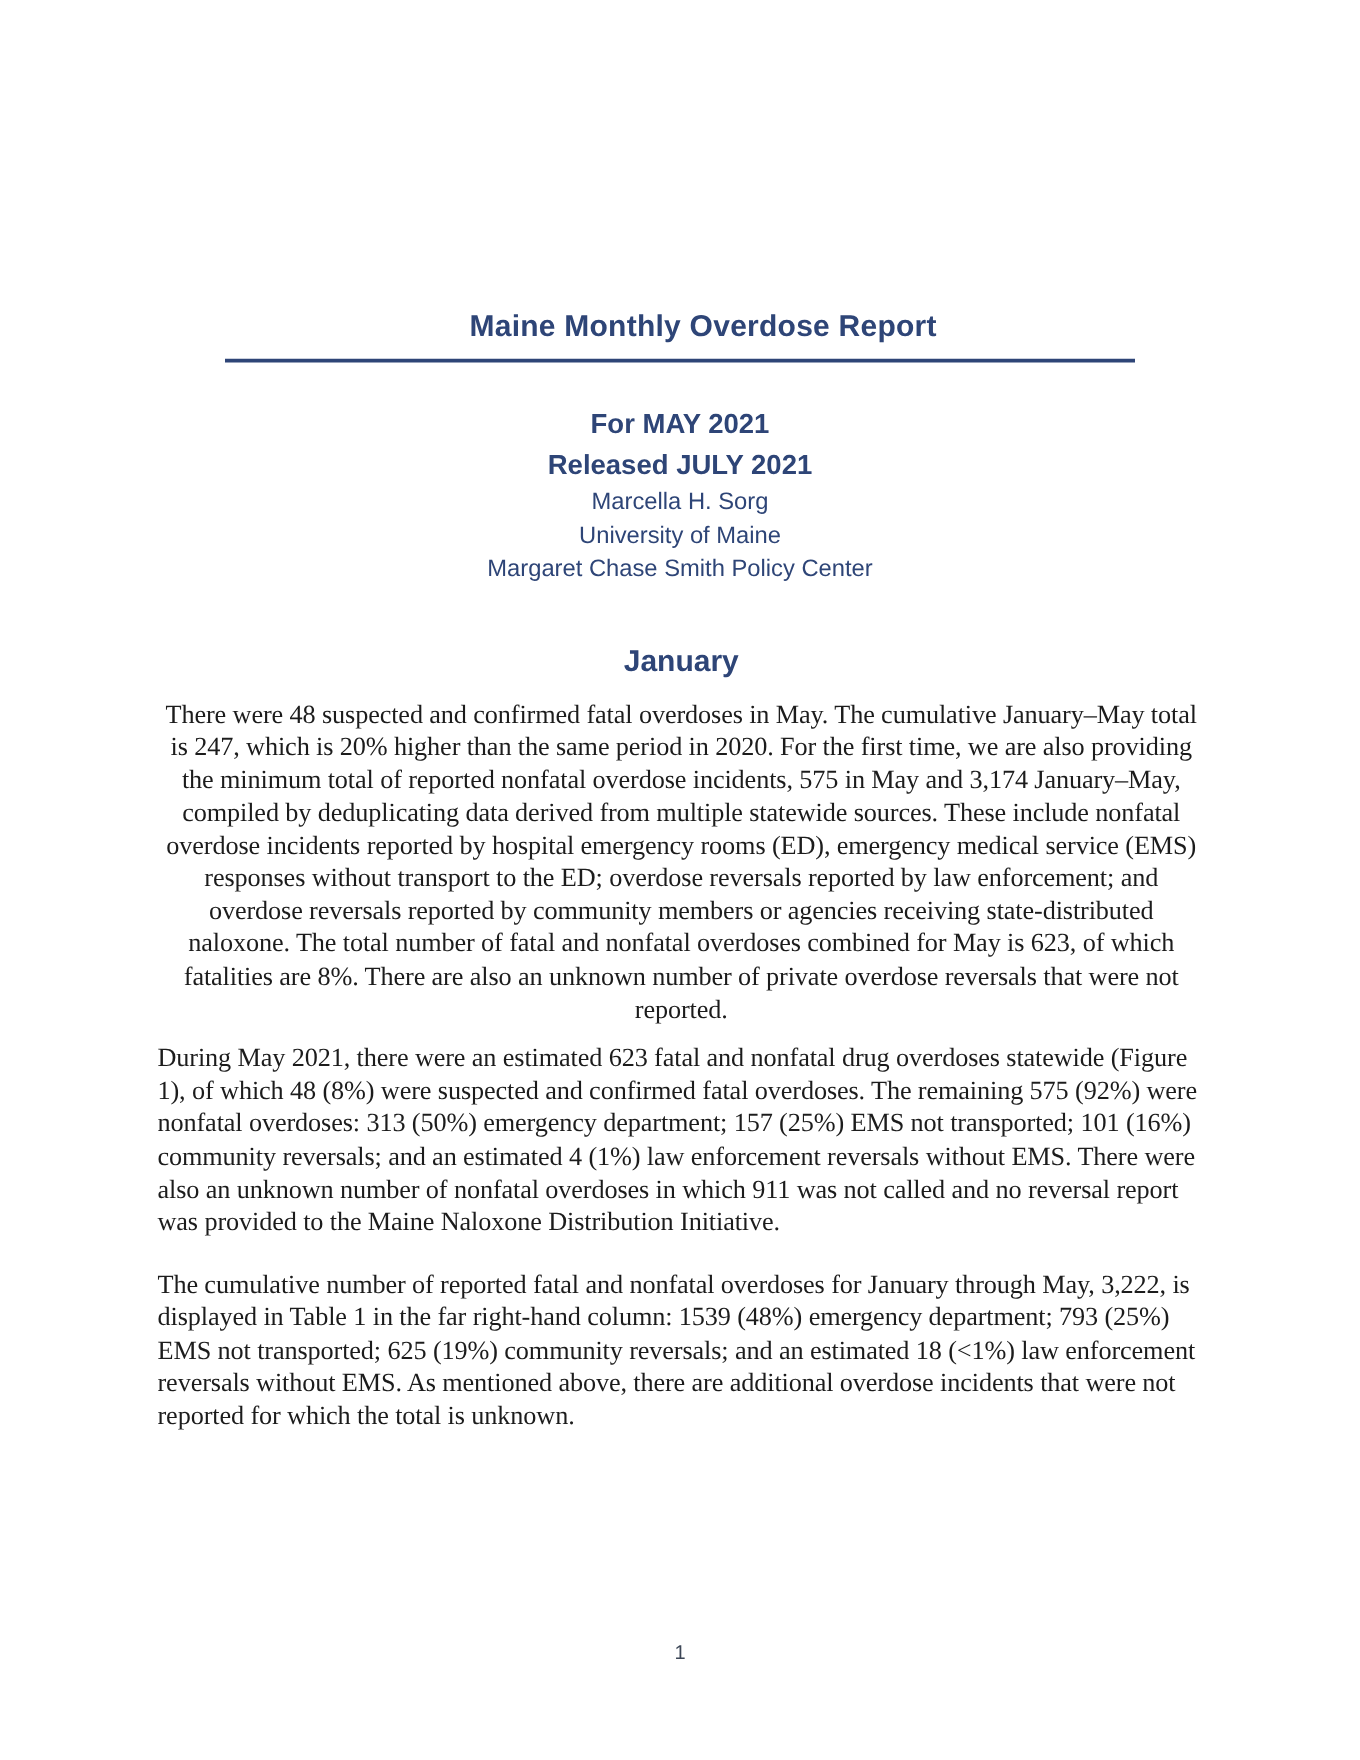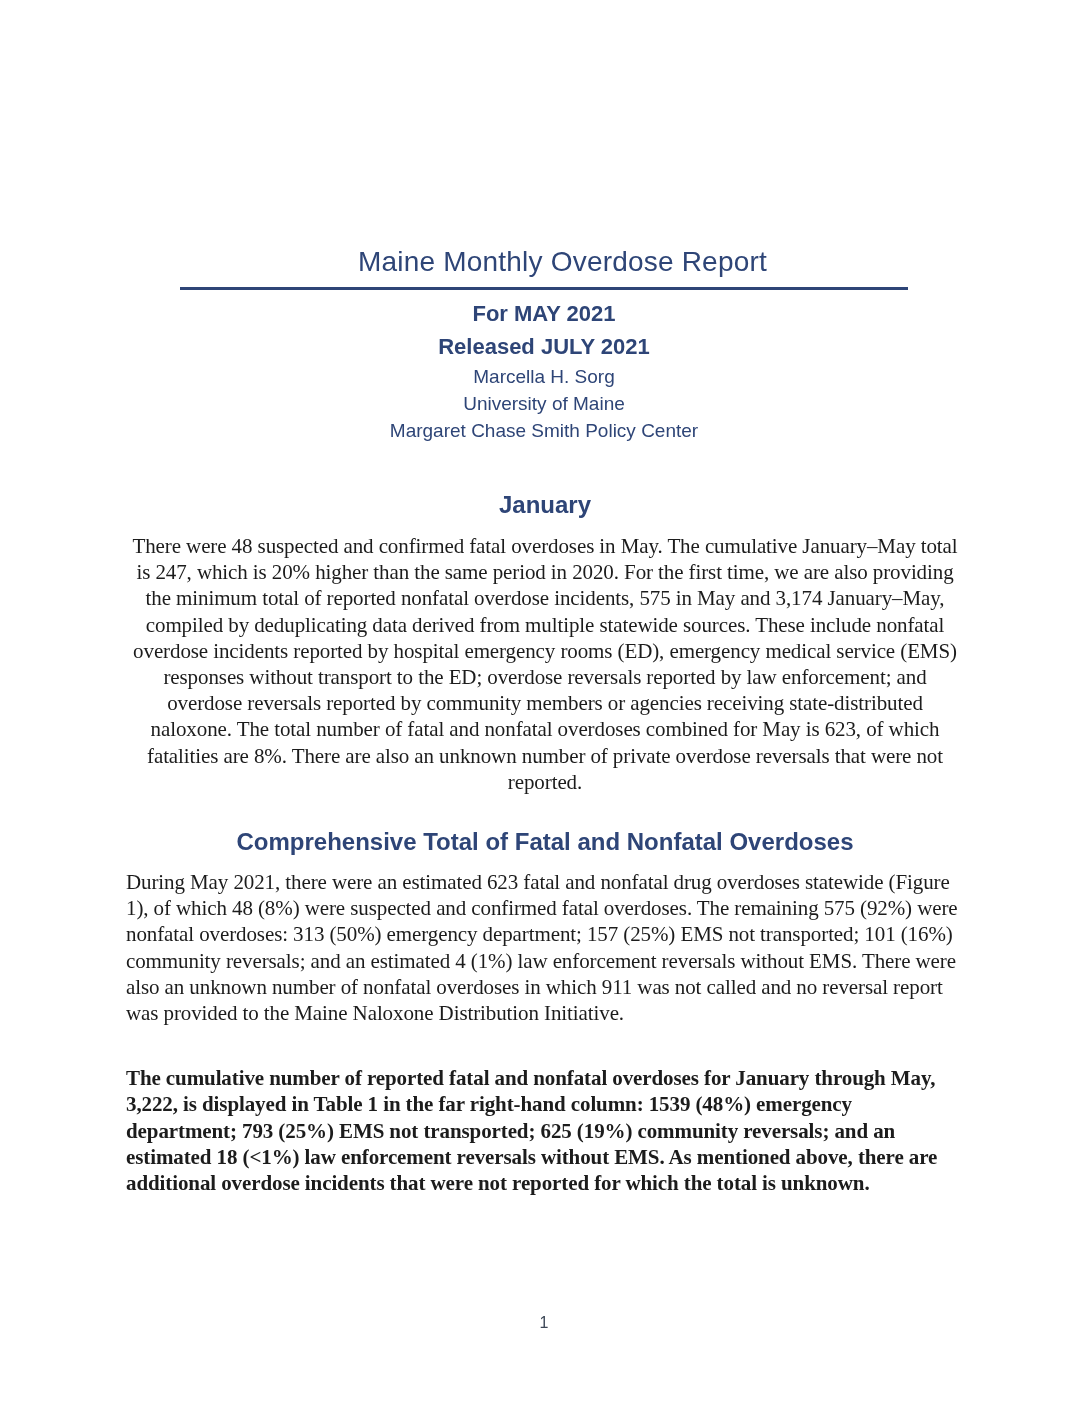--- a/index.html
+++ b/index.html
@@ -16,35 +16,35 @@
     background:#ffffff;
     position:relative;
     overflow:hidden;
   }
   .doc-header{
     text-align:center;
     padding-top:246px;
   }
   .doc-title{
     font-family:"Liberation Sans",sans-serif;
-    font-weight:normal;
-    font-size:28px;
+    font-weight:bold;
+    font-size:24px;
     line-height:32px;
     color:var(--navy);
     letter-spacing:0.2px;
     margin-left:37px;
   }
   .title-rule{
     width:728px;
     border:none;
     border-top:3px solid var(--navy);
     margin:9px auto 0 auto;
   }
   .doc-subtitle{
-    margin-top:7px;
+    margin-top:32px;
     font-family:"Liberation Sans",sans-serif;
     font-weight:bold;
     font-size:22px;
     line-height:33px;
     color:var(--navy);
   }
   .doc-authors{
     font-family:"Liberation Sans",sans-serif;
     font-size:19px;
     line-height:27px;
@@ -68,21 +68,21 @@
     font-family:"Liberation Serif","DejaVu Serif",serif;
     font-size:21px;
     line-height:26.2px;
     color:var(--body-ink);
     margin:0;
     text-align:left;
     letter-spacing:-0.1px;
   }
   .para-overview{ margin-top:14px;text-align:center; }
   .para-comp-1{ margin-top:13px; }
-  .para-comp-2{ margin-top:39px;font-weight:bold; }
+  .para-comp-2{ margin-top:24px; }
   .page-number{
     position:absolute;
     left:0; right:0;
     bottom:76px;
     text-align:center;
     font-family:"Liberation Sans",sans-serif;
     font-size:16px;
     color:var(--pagenum-ink);
   }
 </style>
@@ -103,21 +103,20 @@
       <div>University of Maine</div>
       <div>Margaret Chase Smith Policy Center</div>
     </div>
   </div>
 
   <div class="content">
 
     <h2 class="section-heading heading-overview">January</h2>
     <p class="body-para para-overview">There were 48 suspected and confirmed fatal overdoses in May.  The cumulative January–May total is 247, which is 20% higher than the same period in 2020. For the first time, we are also providing the minimum total of reported nonfatal overdose incidents, 575 in May and 3,174 January–May, compiled by deduplicating data derived from multiple statewide sources. These include nonfatal overdose incidents reported by hospital emergency rooms (ED), emergency medical service (EMS) responses without transport to the ED; overdose reversals reported by law enforcement; and overdose reversals reported by community members or agencies receiving state-distributed naloxone. The total number of fatal and nonfatal overdoses combined for May is 623, of which fatalities are 8%. There are also an unknown number of private overdose reversals that were not reported.</p>
 
-    <h2 class="section-heading heading-comprehensive">Comprehensive Total of Fatal and Nonfatal Overdoses</h2>
     <p class="body-para para-comp-1">During May 2021, there were an estimated 623 fatal and nonfatal drug overdoses statewide (Figure 1), of which 48 (8%) were suspected and confirmed fatal overdoses. The remaining 575 (92%) were nonfatal overdoses: 313 (50%) emergency department; 157 (25%) EMS not transported; 101 (16%) community reversals; and an estimated 4 (1%) law enforcement reversals without EMS. There were also an unknown number of nonfatal overdoses in which 911 was not called and no reversal report was provided to the Maine Naloxone Distribution Initiative.</p>
     <p class="body-para para-comp-2">The cumulative number of reported fatal and nonfatal overdoses for January through May, 3,222, is displayed in Table 1 in the far right-hand column: 1539 (48%) emergency department; 793 (25%) EMS not transported; 625 (19%) community reversals; and an estimated 18 (&lt;1%) law enforcement reversals without EMS. As mentioned above, there are additional overdose incidents that were not reported for which the total is unknown.</p>
 
   </div>
 
   <div class="page-number">1</div>
 
 </div>
 
 </body></html>

